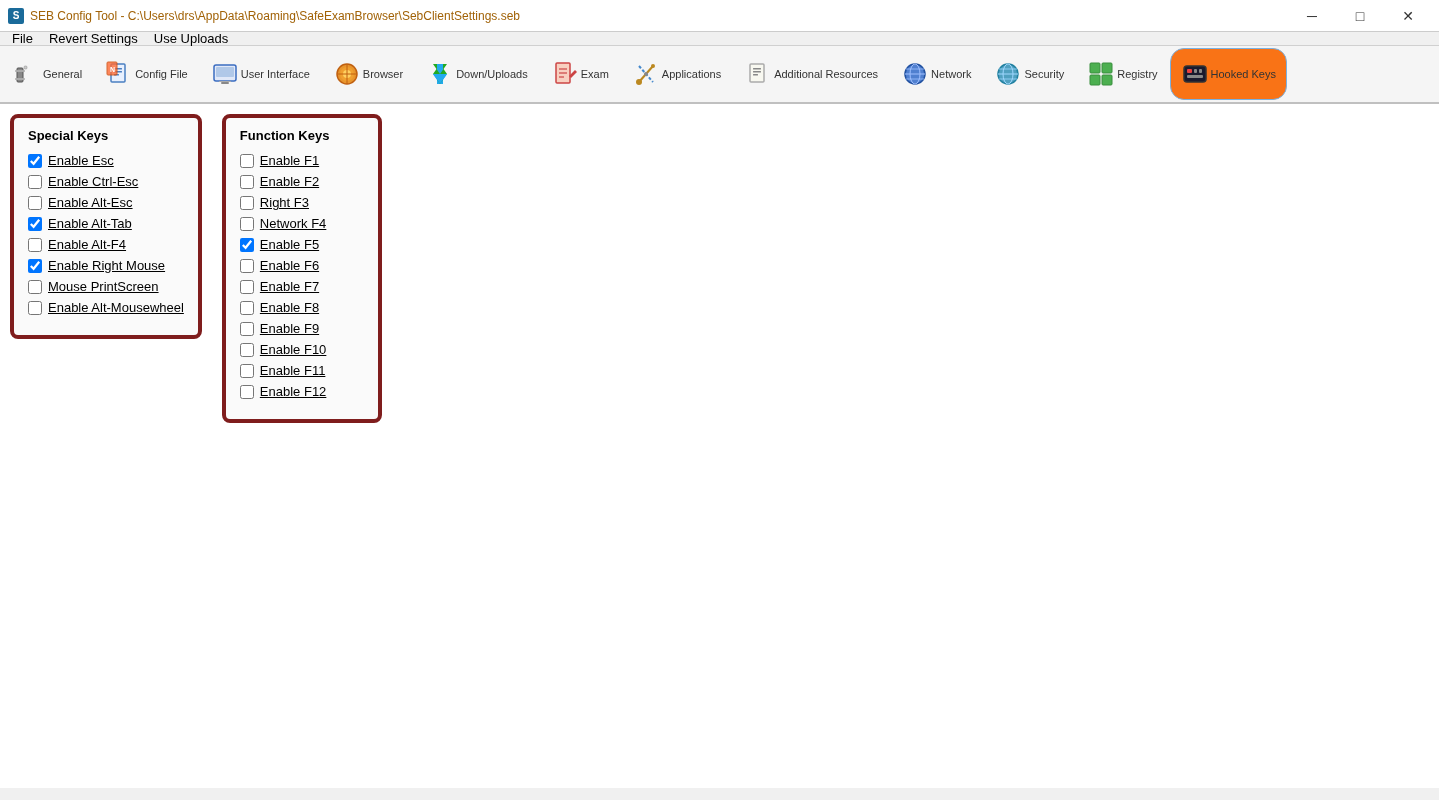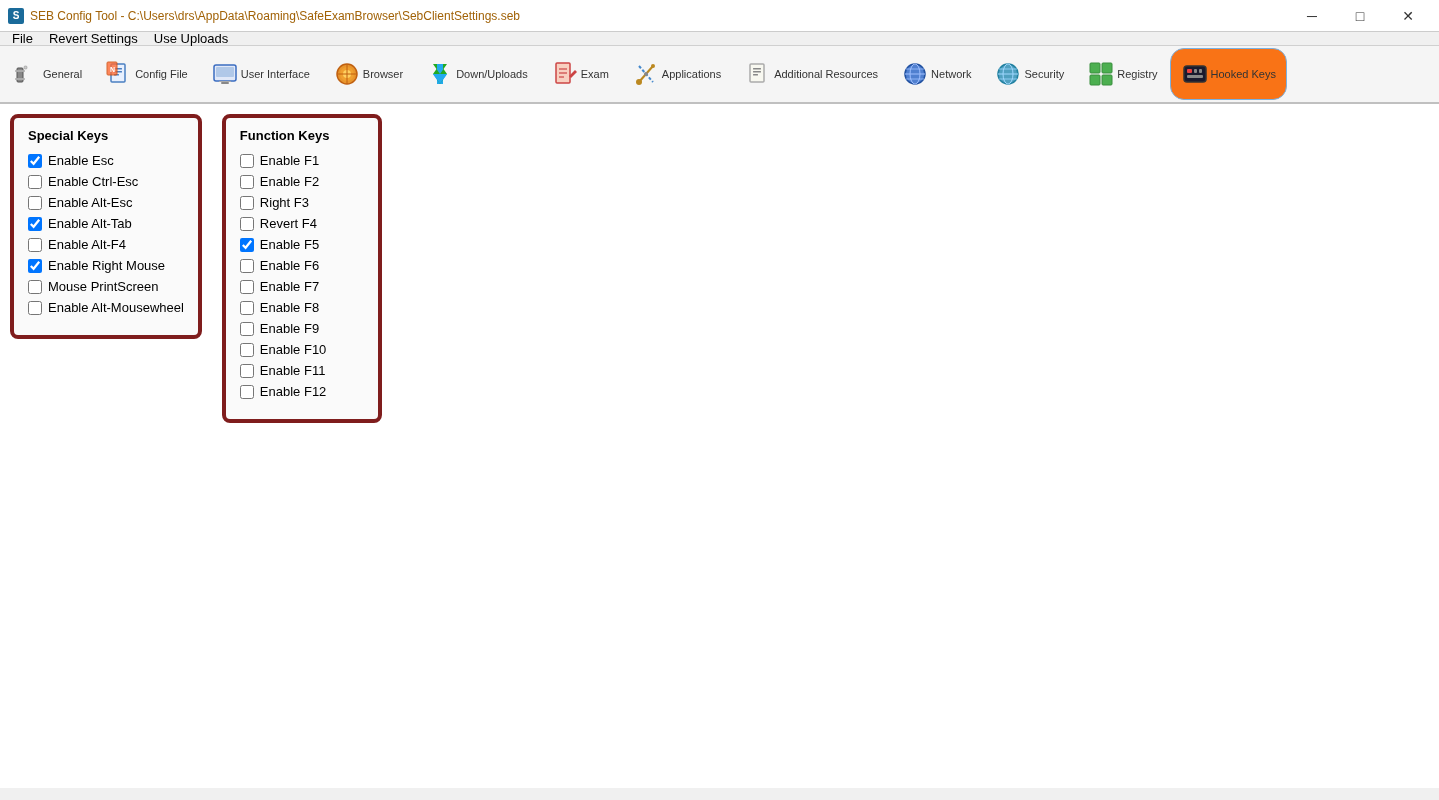--- a/index.html
+++ b/index.html
@@ -146,20 +146,21 @@
       margin-bottom: 10px;
       color: #000;
     }
 
     .checkbox-row {
       display: flex;
       align-items: center;
       gap: 6px;
       margin-bottom: 6px;
       cursor: pointer;
+      text-decoration: underline;
     }
     .checkbox-row input[type="checkbox"] {
       width: 14px;
       height: 14px;
       cursor: pointer;
     }
     .checkbox-label {
       font-size: 13px;
       color: #000;
       user-select: none;
@@ -391,21 +392,21 @@
           <div class="checkbox-row">
             <input type="checkbox" style="">
             <span class="checkbox-label">Enable F2</span>
           </div>
           <div class="checkbox-row">
             <input type="checkbox" style="">
             <span class="checkbox-label">Right F3</span>
           </div>
           <div class="checkbox-row">
             <input type="checkbox" style="">
-            <span class="checkbox-label">Revert F4</span>
+            <span class="checkbox-label">Network F4</span>
           </div>
           <div class="checkbox-row">
             <input type="checkbox" checked="" style="">
             <span class="checkbox-label">Enable F5</span>
           </div>
           <div class="checkbox-row">
             <input type="checkbox" style="">
             <span class="checkbox-label">Enable F6</span>
           </div>
           <div class="checkbox-row">

